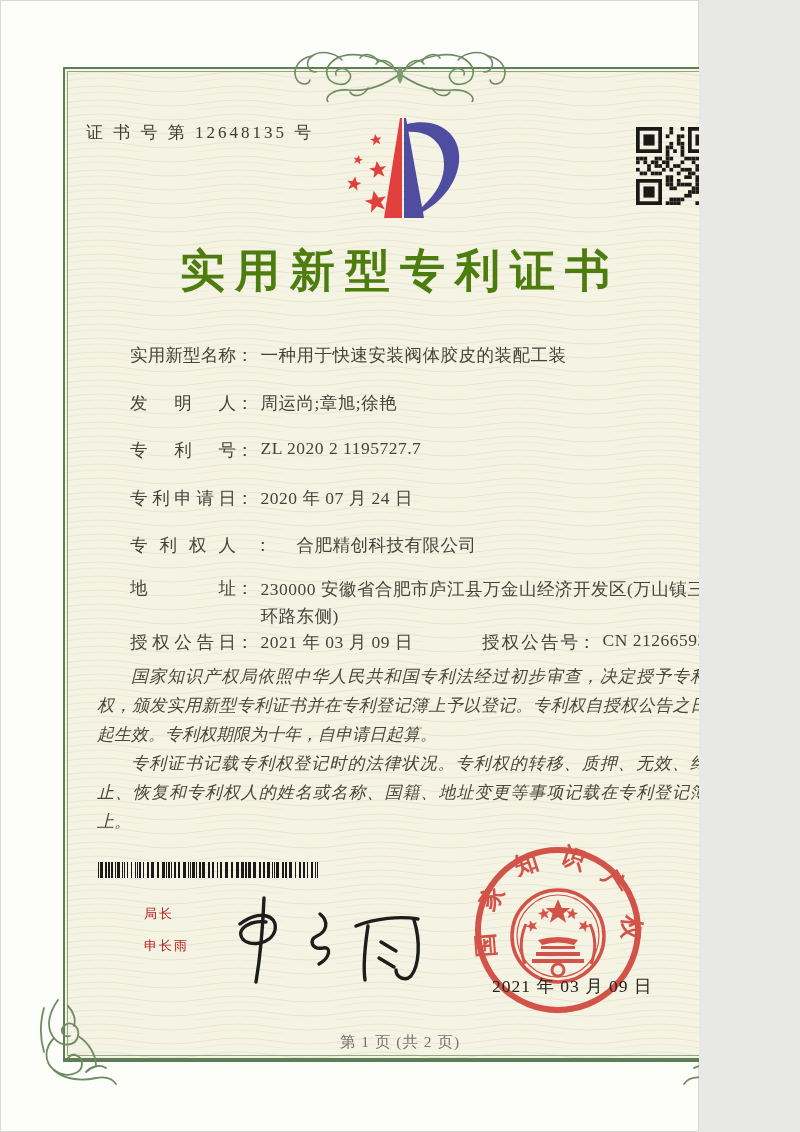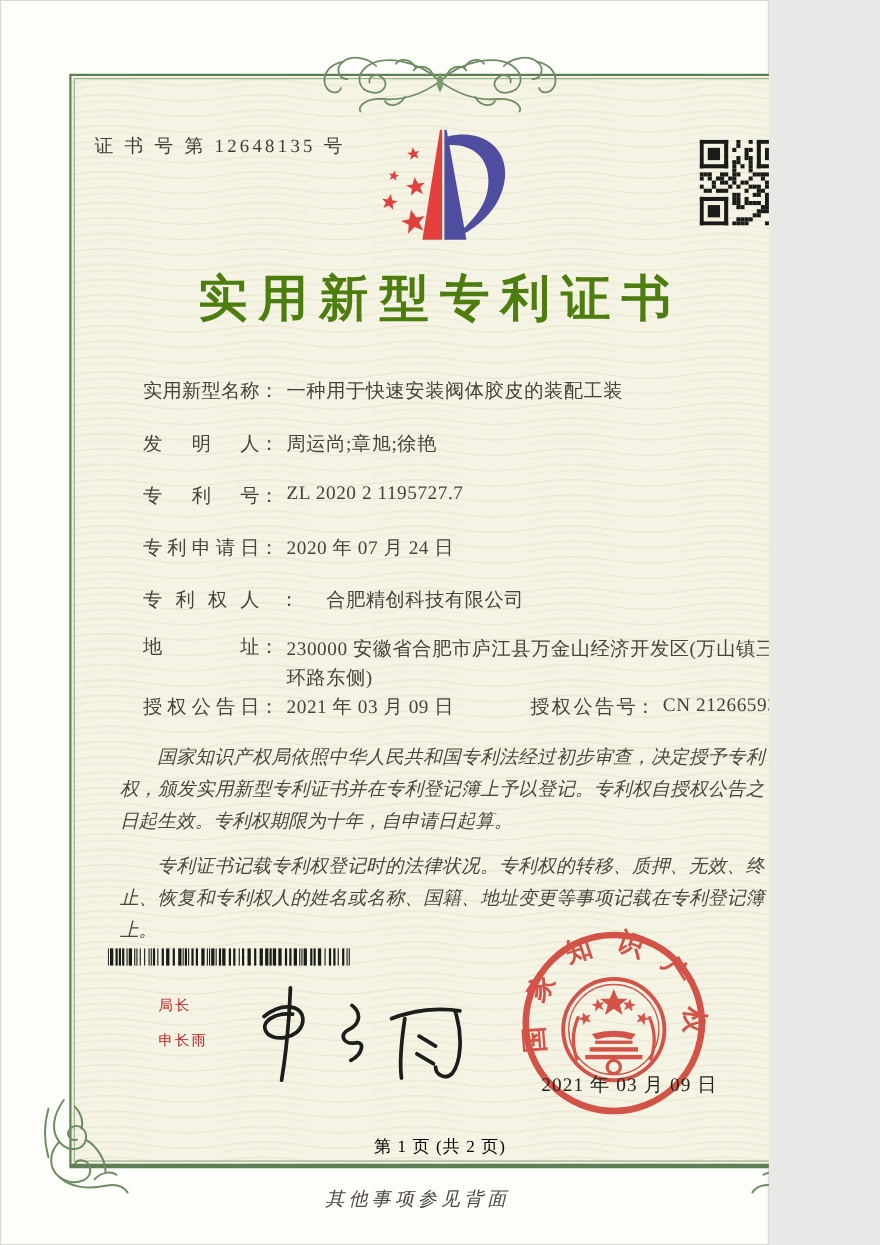--- a/index.html
+++ b/index.html
@@ -40,35 +40,35 @@
   .fcolon{flex:none;margin-right:7px;}
   .fvalue{letter-spacing:0.5px;}
   .fvalue.wide{width:452px;line-height:27px;}
   .pair2{position:absolute;left:352px;top:0;display:flex;}
   .pair2 .flabel{width:96px;}
   
   .bodytext{
     position:absolute;left:97px;top:662px;width:610px;z-index:3;
     font-size:17px;line-height:29px;color:#4b463b;font-style:italic;
   }
-  .bodytext p{margin:12px;text-indent:2em;text-align:justify;}
+  .bodytext p{margin:0;text-indent:2em;text-align:justify;}
   
   .barcode{position:absolute;left:98px;top:862px;z-index:3;}
   .director{position:absolute;left:110px;top:905px;z-index:3;font-size:13px;color:#b91c1c;
     font-family:"Liberation Sans","DejaVu Sans",sans-serif;margin-left:34px;}
   .director div{margin-bottom:14px;letter-spacing:2px;}
   .sig{position:absolute;left:218px;top:888px;z-index:4;}
   .seal{position:absolute;left:470px;top:842px;z-index:4;}
   .seal-date{
     position:absolute;left:492px;top:974px;z-index:5;font-size:17.5px;color:#26221d;
     letter-spacing:1px;white-space:nowrap;
   }
   .pageno{
     position:absolute;left:0;top:1032px;width:800px;text-align:center;z-index:3;
-    font-size:15.5px;color:#000000;letter-spacing:1px;
+    font-size:15.5px;color:#737373;letter-spacing:1px;
   }
   .backnote{
     position:absolute;left:0;top:1078px;width:760px;text-align:center;z-index:3;
     font-size:17px;font-style:italic;color:#4b463b;letter-spacing:4px;
   }
 </style>
 </head>
 <body>
 
 <div class="sheet">
@@ -435,15 +435,14 @@
         <path d="M33,28 Q41,8 32,-12" fill="none" stroke-width="3"></path>
       </g>
     </g>
     <defs>
       <polygon id="st2" points="0,-9 2.6,-2.8 8.6,-2.8 3.8,1.1 5.6,7.3 0,3.4 -5.6,7.3 -3.8,1.1 -8.6,-2.8 -2.6,-2.8"></polygon>
     </defs>
   </svg>
   <div class="seal-date">2021 年 03 月 09 日</div>
 
   <div class="pageno">第 1 页 (共 2 页)</div>
-  <div class="backnote">其他事项参见背面</div>
 
 </div>
 
 </body></html>

